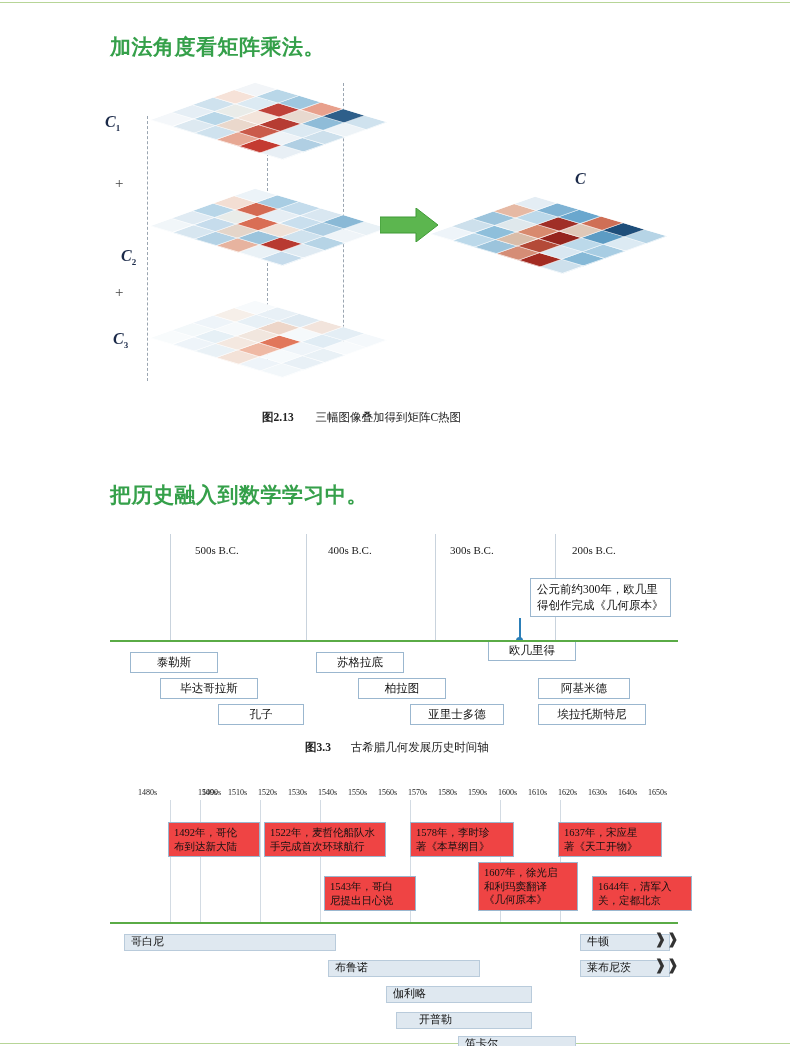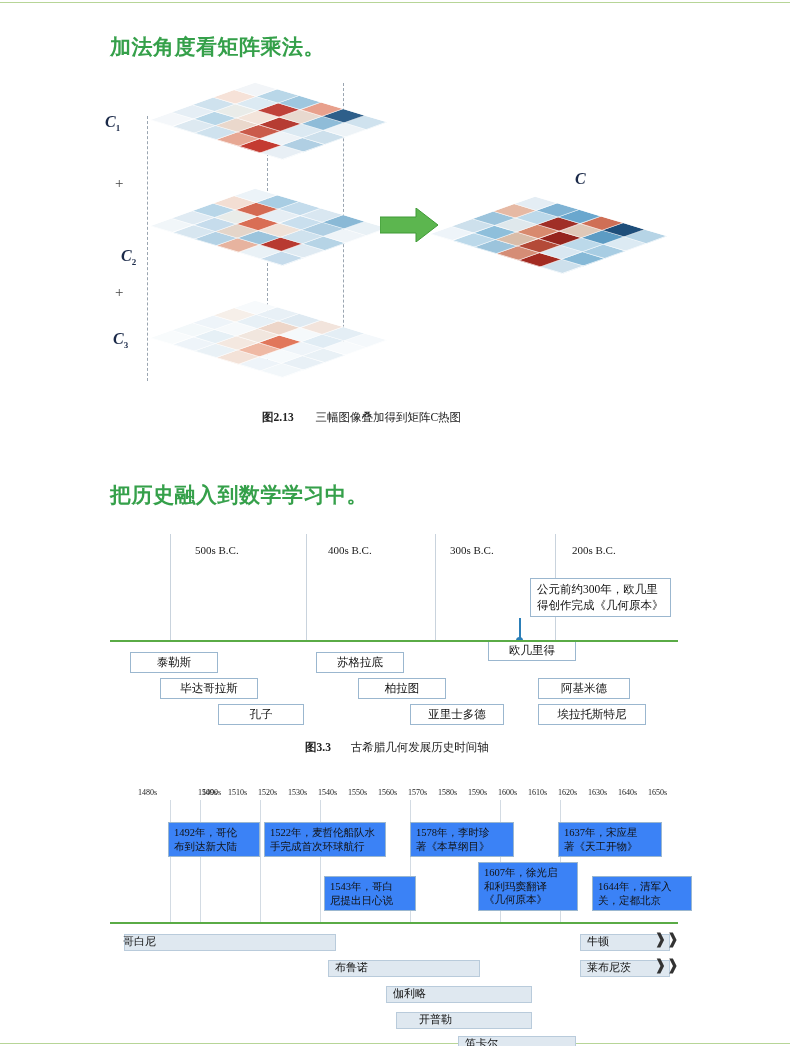--- a/index.html
+++ b/index.html
@@ -77,21 +77,21 @@
 
   
   .tl2{position:absolute;left:110px;top:778px;width:580px;height:268px;}
   .tl2-axis{position:absolute;left:0;top:144px;width:568px;height:2px;background:#5aab46;}
   .tl2-tick{
     position:absolute;font-family:"Liberation Serif", serif;font-size:8px;color:#222;
     white-space:nowrap;
   }
   .tl2-vline{position:absolute;width:1px;background:#d3dbe3;top:22px;height:122px;}
   .tl2-note{
-    position:absolute;background:#3b82f6;border:1px solid #9bb7cf;
+    position:absolute;background:#ef4444;border:1px solid #9bb7cf;
     font-family:"Liberation Serif", serif;font-size:10.5px;color:#111;
     padding:3px 5px;line-height:1.3;box-sizing:border-box;
   }
   .tl2-bar{
     position:absolute;height:15px;background:#dfe8f0;border:1px solid #b9cbdb;
   }
   .tl2-name{
     position:absolute;font-family:"Liberation Serif", serif;font-size:11px;color:#111;
     padding:1px 5px;white-space:nowrap;
   }
@@ -424,21 +424,21 @@
       <div>《几何原本》</div>
     </div>
     <div class="tl2-note" style="left:482px;top:98px;width:100px;">
       <div>1644年，清军入</div>
       <div>关，定都北京</div>
     </div>
 
     <div class="tl2-axis"></div>
 
     <div class="tl2-bar" style="left:14px;top:156px;width:210px;"></div>
-    <div class="tl2-name" style="left:8px;top:155px;">哥白尼</div>
+    <div class="tl2-name" style="left:16px;top:155px;">哥白尼</div>
 
     <div class="tl2-bar" style="left:470px;top:156px;width:88px;"></div>
     <div class="tl2-name" style="left:472px;top:155px;">牛顿</div>
     <div class="chev" style="left:544px;top:152px;">❱❱</div>
 
     <div class="tl2-bar" style="left:218px;top:182px;width:150px;"></div>
     <div class="tl2-name" style="left:220px;top:181px;">布鲁诺</div>
 
     <div class="tl2-bar" style="left:470px;top:182px;width:88px;"></div>
     <div class="tl2-name" style="left:472px;top:181px;">莱布尼茨</div>

